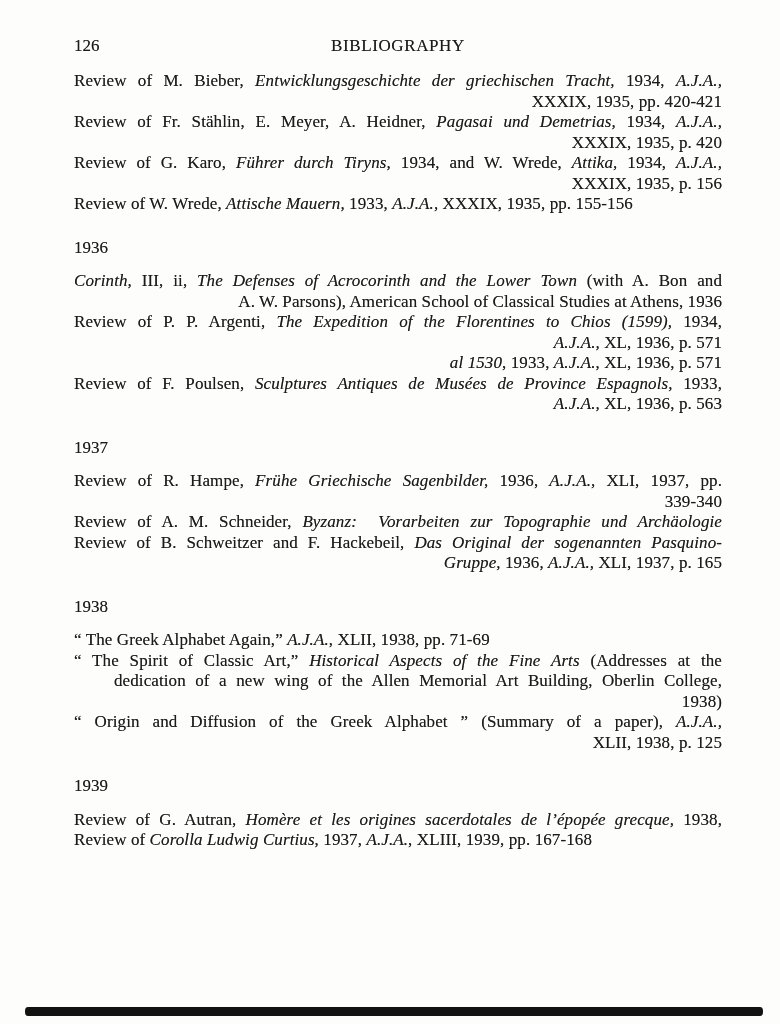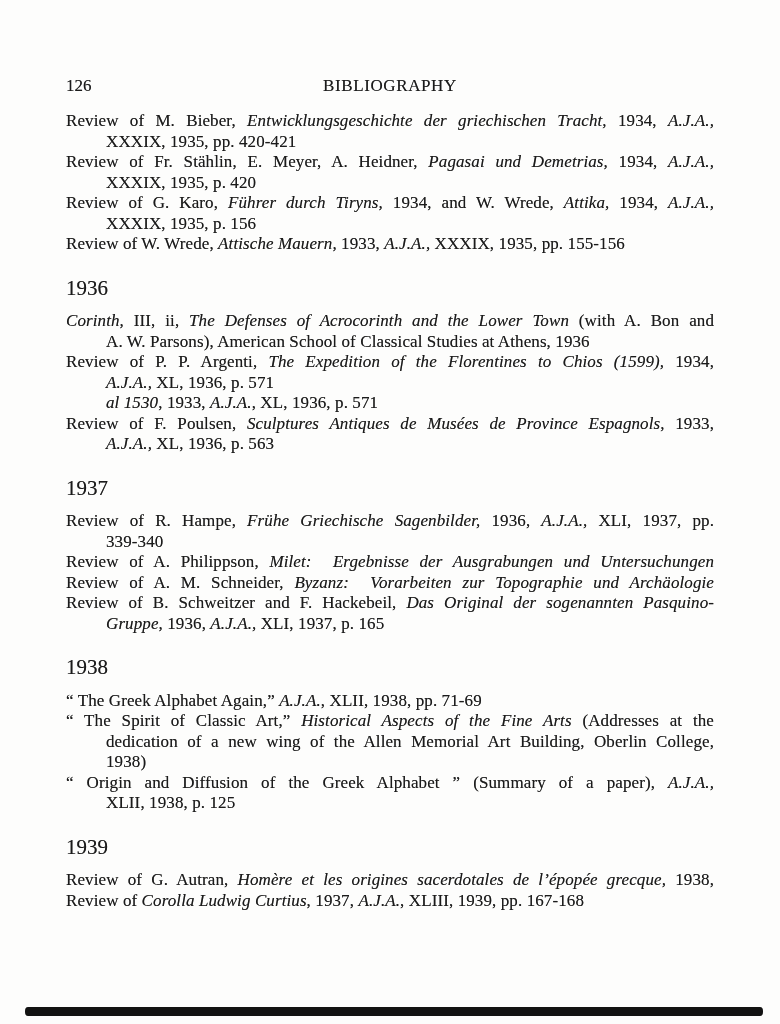--- a/index.html
+++ b/index.html
@@ -8,41 +8,41 @@
     width: 780px;
     height: 1024px;
     background: #fdfdfc;
     overflow: hidden;
     font-family: "Liberation Serif", "DejaVu Serif", serif;
     color: #1b1b1b;
     text-shadow: 0 0 0.4px rgba(25,25,25,0.55);
   }
   .content {
     position: absolute;
-    left: 66px;
+    left: 74px;
     top: 0;
     width: 648px;
-    padding-top: 76px;
+    padding-top: 36px;
   }
   .masthead { position: relative; height: 21px; margin-bottom: 14px; }
   .page-num { position: absolute; left: 0; top: 0; font-size: 17px; }
   .running-head {
     position: absolute; left: 0; right: 0; top: 0;
     text-align: center; font-size: 17px; letter-spacing: 0.6px;
   }
-  .year-heading { font-size: 21px; line-height: 20.5px; margin: 23px 0 13px 0; }
+  .year-heading { font-size: 17px; line-height: 20.5px; margin: 23px 0 13px 0; }
   .section:first-child .entry:first-child { margin-top: 0; }
   .entry { margin: 0; }
   .line {
     font-size: 17px;
     line-height: 20.5px;
     letter-spacing: 0.1px;
     white-space: normal;
   }
-  .line.cont { padding-left: 40px; }
+  .line.cont { padding-left: 40px; text-align: right; }
   .line.just { text-align: justify; text-align-last: justify; }
   .seg-i { font-style: italic; margin-top: 20px; }
   .scan-bar {
     position: absolute;
     left: 25px;
     right: 17px;
     top: 1007px;
     height: 9px;
     background: #121212;
     border-radius: 3px / 4px;
@@ -93,21 +93,20 @@
             <div class="line cont"><span class="seg-i">A.J.A.,</span><span class="seg-r"> XL, 1936, p. 563</span></div>
           </div>
         </div>
         <div class="section">
           <div class="year-heading">1937</div>
           <div class="entry">
             <div class="line just"><span class="seg-r">Review of R. Hampe, </span><span class="seg-i">Frühe Griechische Sagenbilder,</span><span class="seg-r"> 1936, </span><span class="seg-i">A.J.A.,</span><span class="seg-r"> XLI, 1937, pp.</span></div>
             <div class="line cont"><span class="seg-r">339-340</span></div>
           </div>
           <div class="entry">
-            <div class="line just"><span class="seg-r">Review of A. Philippson, </span><span class="seg-i">Milet:&nbsp; Ergebnisse der Ausgrabungen und Untersuchungen</span></div>
           </div>
           <div class="entry">
             <div class="line just"><span class="seg-r">Review of A. M. Schneider, </span><span class="seg-i">Byzanz:&nbsp; Vorarbeiten zur Topographie und Archäologie</span></div>
           </div>
           <div class="entry">
             <div class="line just"><span class="seg-r">Review of B. Schweitzer and F. Hackebeil, </span><span class="seg-i">Das Original der sogenannten Pasquino-</span></div>
             <div class="line cont"><span class="seg-i">Gruppe,</span><span class="seg-r"> 1936, </span><span class="seg-i">A.J.A.,</span><span class="seg-r"> XLI, 1937, p. 165</span></div>
           </div>
         </div>
         <div class="section">

